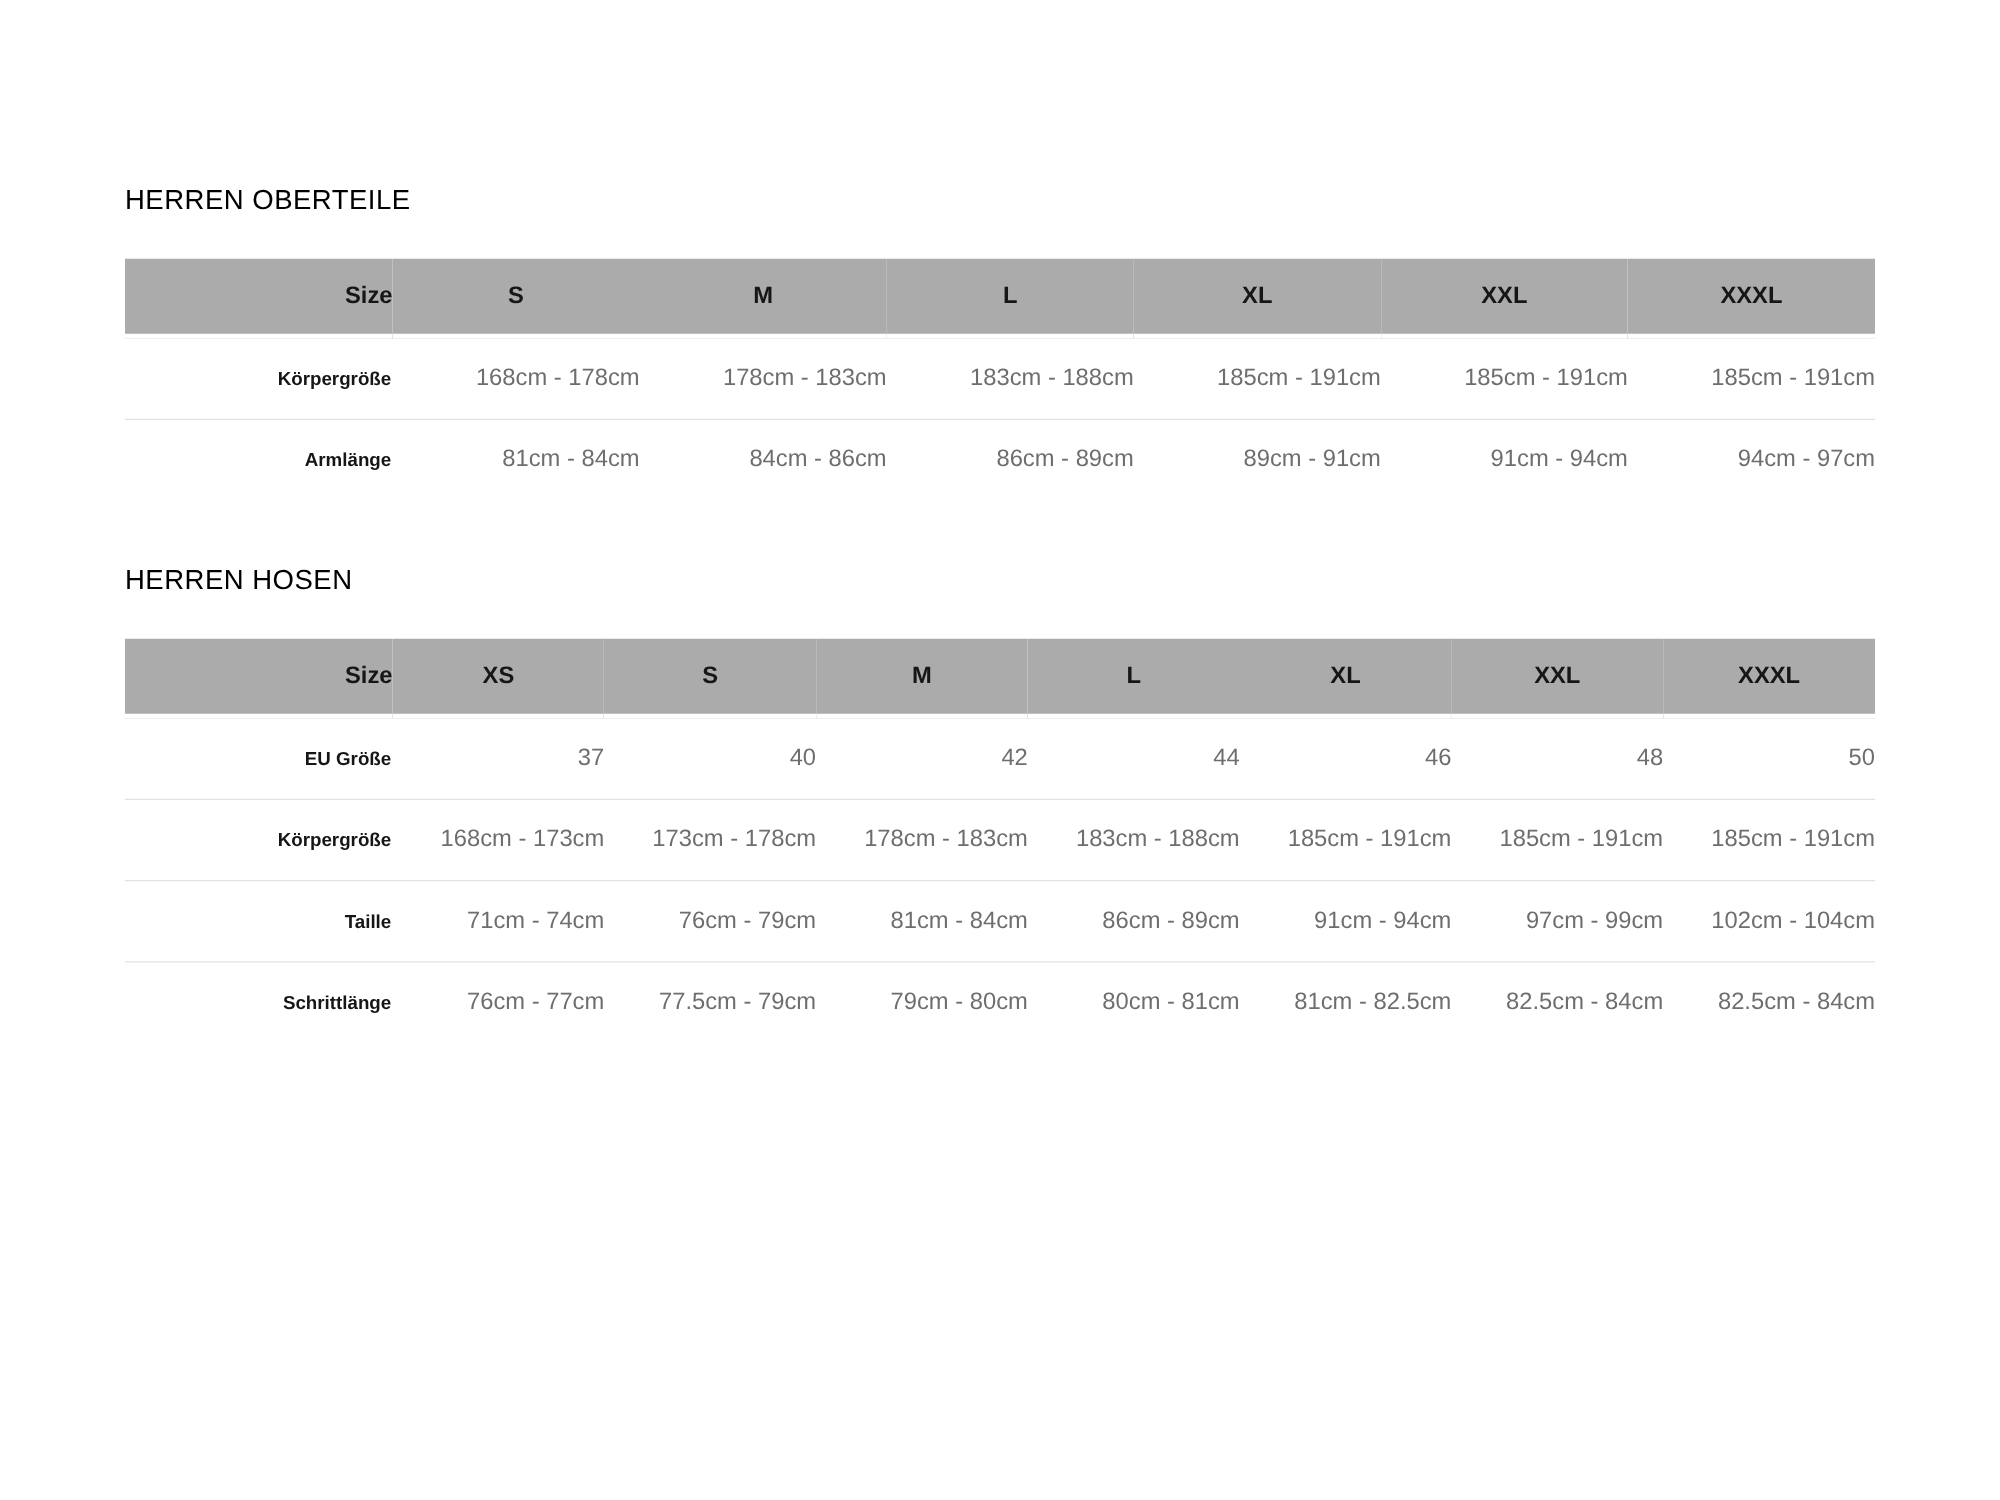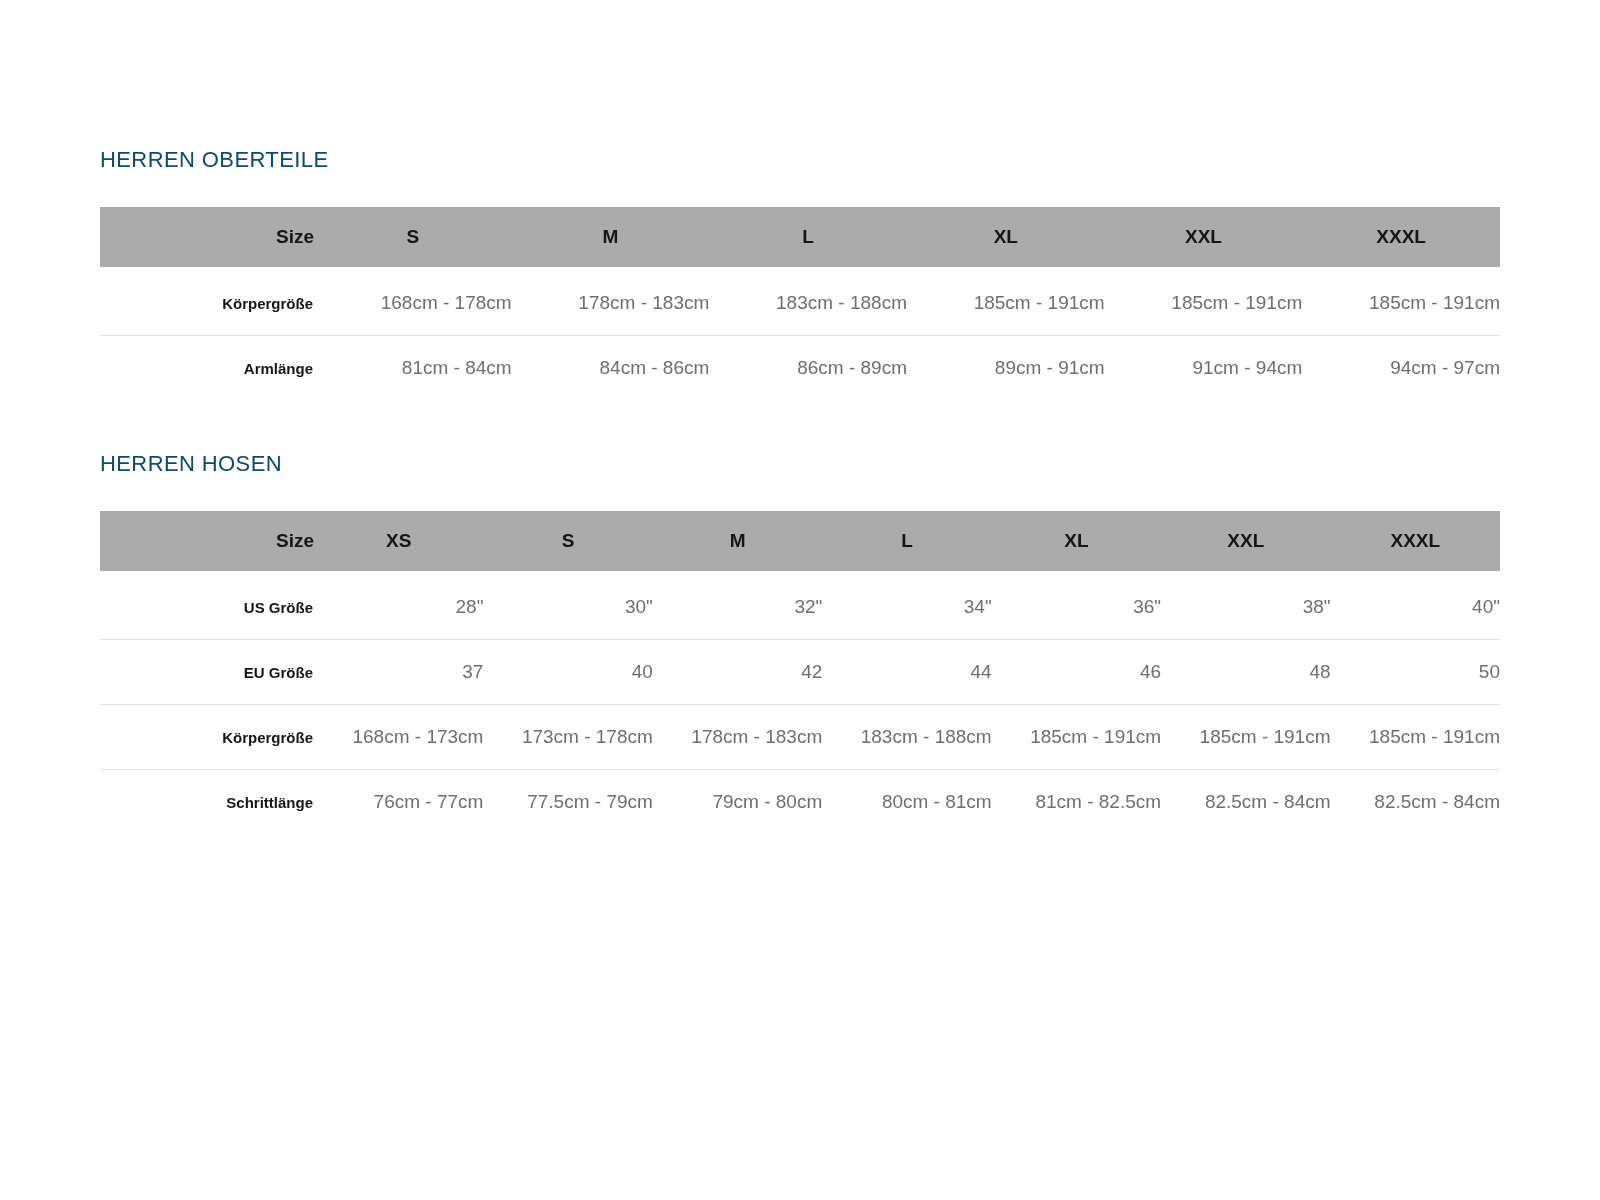--- a/index.html
+++ b/index.html
@@ -19,21 +19,21 @@
     box-sizing: border-box;
   }
   .section { display: block; }
   .section + .section { margin-top: 50px; }
   .section-title {
     margin: 0 0 34px 0;
     font-size: 22px;
     line-height: 27px;
     font-weight: 500;
     letter-spacing: 0.4px;
-    color: #0c4a6e;
+    color: #000000;
   }
   table.size-table {
     width: 100%;
     border-collapse: separate;
     border-spacing: 0;
     table-layout: fixed;
   }
   table.size-table thead th {
     background: #ababab;
     height: 60px;
@@ -122,50 +122,50 @@
             <th>S</th>
             <th>M</th>
             <th>L</th>
             <th>XL</th>
             <th>XXL</th>
             <th>XXXL</th>
           </tr>
         </thead>
       <tbody>
           <tr>
-            <th class="row-label label-col" scope="row">US Größe</th>
-            <td>28"</td>
-            <td>30"</td>
-            <td>32"</td>
-            <td>34"</td>
-            <td>36"</td>
-            <td>38"</td>
-            <td>40"</td>
-          </tr>
-          <tr>
             <th class="row-label label-col" scope="row">EU Größe</th>
             <td>37</td>
             <td>40</td>
             <td>42</td>
             <td>44</td>
             <td>46</td>
             <td>48</td>
             <td>50</td>
           </tr>
           <tr>
             <th class="row-label label-col" scope="row">Körpergröße</th>
             <td>168cm - 173cm</td>
             <td>173cm - 178cm</td>
             <td>178cm - 183cm</td>
             <td>183cm - 188cm</td>
             <td>185cm - 191cm</td>
             <td>185cm - 191cm</td>
             <td>185cm - 191cm</td>
           </tr>
           <tr>
+            <th class="row-label label-col" scope="row">Taille</th>
+            <td>71cm - 74cm</td>
+            <td>76cm - 79cm</td>
+            <td>81cm - 84cm</td>
+            <td>86cm - 89cm</td>
+            <td>91cm - 94cm</td>
+            <td>97cm - 99cm</td>
+            <td>102cm - 104cm</td>
+          </tr>
+          <tr>
             <th class="row-label label-col" scope="row">Schrittlänge</th>
             <td>76cm - 77cm</td>
             <td>77.5cm - 79cm</td>
             <td>79cm - 80cm</td>
             <td>80cm - 81cm</td>
             <td>81cm - 82.5cm</td>
             <td>82.5cm - 84cm</td>
             <td>82.5cm - 84cm</td>
           </tr>
         </tbody>

